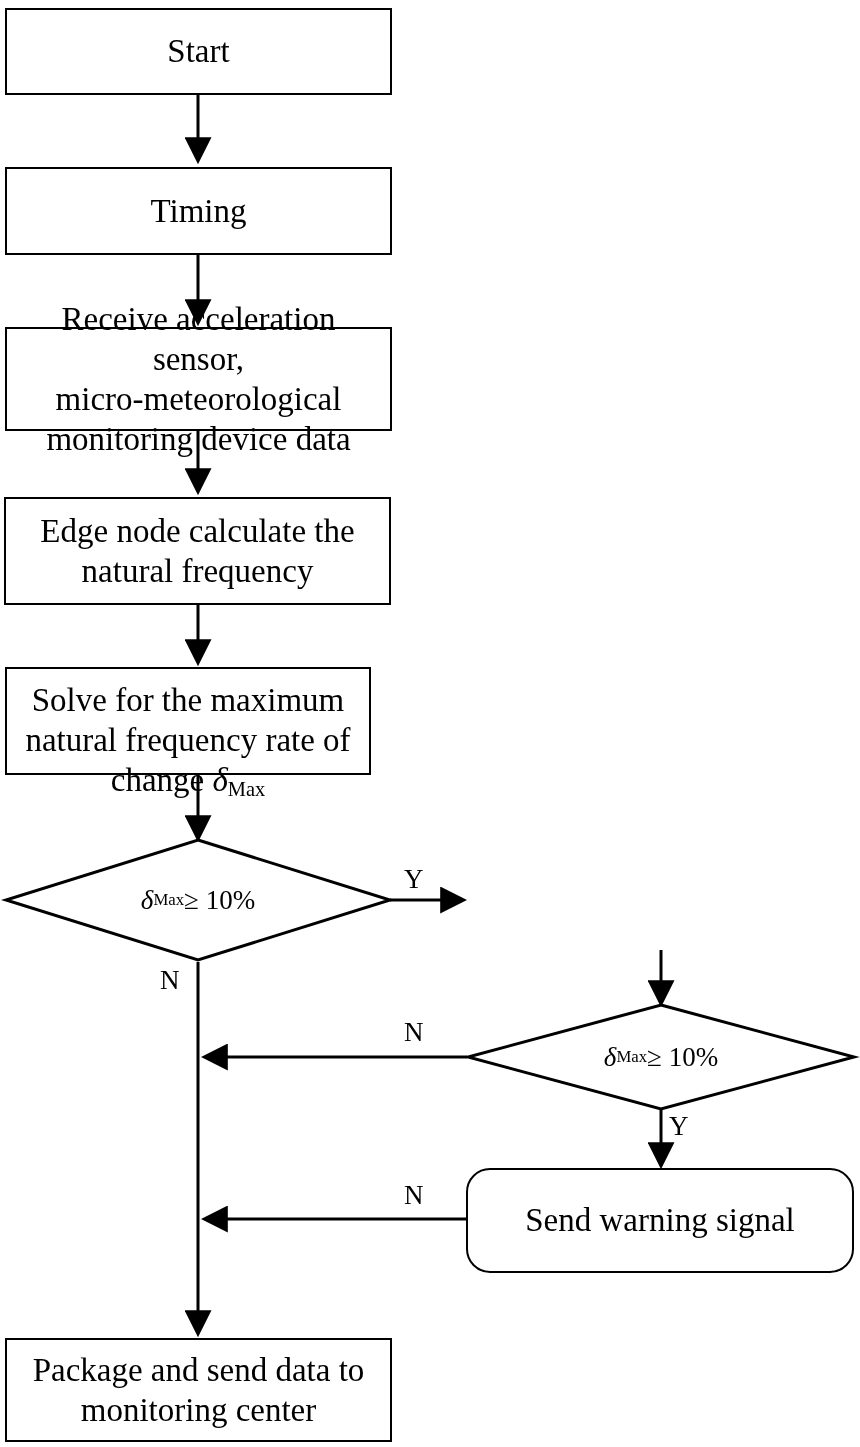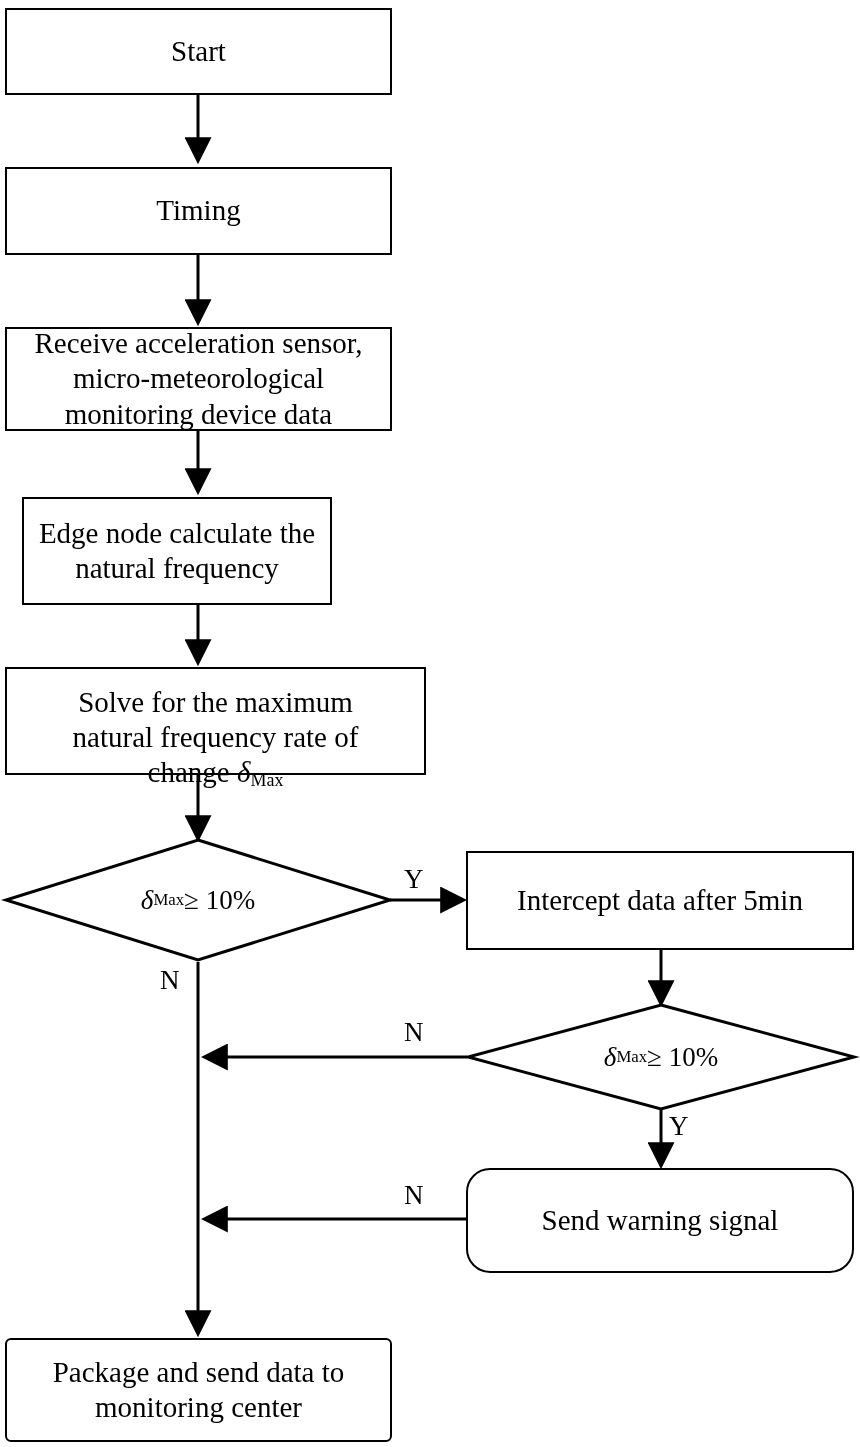--- a/index.html
+++ b/index.html
@@ -21,21 +21,21 @@
   .box {
     position: absolute;
     box-sizing: border-box;
     border: 2px solid #000000;
     background: #ffffff;
     display: flex;
     align-items: center;
     justify-content: center;
     text-align: center;
     line-height: 1.22;
-    font-size: 29px;
+    font-size: 33px;
     padding: 2px 10px;
   }
   .box .txt {
     display: block;
     width: 100%;
     white-space: pre-line;
   }
   .diamond-wrap {
     position: absolute;
   }
@@ -122,64 +122,61 @@
   <div class="box" style="left:5px; top:167px; width:387px; height:88px;">
     <span class="txt">Timing</span>
   </div>
 
   <div class="box" style="left:5px; top:327px; width:387px; height:104px;">
     <span class="txt">Receive acceleration sensor,
 micro-meteorological
 monitoring device data</span>
   </div>
 
-  <div class="box" style="left:22px; top:497px; width:310px; height:108px;">
+  <div class="box" style="left:4px; top:497px; width:387px; height:108px;">
     <span class="txt">Edge node calculate the
 natural frequency</span>
   </div>
 
-  <div class="box" style="left:5px; top:667px; width:421px; height:108px;">
+  <div class="box" style="left:5px; top:667px; width:366px; height:108px;">
     <span class="txt">
       <span>Solve for the maximum
 natural frequency rate of
 change</span><span class="sym-delta"> δ</span><span class="sub">Max</span>
     </span>
   </div>
 
   <div class="diamond-wrap" style="left:4px; top:838px; width:388px; height:124px;">
     <svg width="388" height="124" viewBox="0 0 388 124">
       <polygon points="194,2 386,62 194,122 2,62" fill="#ffffff" stroke="#000000" stroke-width="3"></polygon>
     </svg>
     <div class="diamond-label">
       <span class="sym-delta">δ</span>
         <span class="sub">Max</span>
         <span>≥ 10%</span>
     </div>
   </div>
 
-  <div class="box" style="left:466px; top:851px; width:388px; height:99px;">
-    <span class="txt">Intercept data after 5min</span>
-  </div>
 
   <div class="diamond-wrap" style="left:466px; top:1003px; width:390px; height:108px;">
     <svg width="390" height="108" viewBox="0 0 390 108">
       <polygon points="195,2 388,54 195,106 2,54" fill="#ffffff" stroke="#000000" stroke-width="3"></polygon>
     </svg>
     <div class="diamond-label">
       <span class="sym-delta">δ</span>
         <span class="sub">Max</span>
         <span>≥ 10%</span>
     </div>
   </div>
 
   <div class="box" style="left:466px; top:1168px; width:388px; height:105px;border-radius:24px;">
     <span class="txt">Send warning signal</span>
   </div>
 
-  <div class="box" style="left:5px; top:1338px; width:387px; height:104px;border-radius:6px;">
+  <div class="box" style="left:5px; top:1338px; width:387px; height:104px;">
     <span class="txt">Package and send data to
 monitoring center</span>
   </div>
 
   <div class="edge-label" style="left:404px; top:866px;">Y</div>
   <div class="edge-label" style="left:160px; top:967px;">N</div>
   <div class="edge-label" style="left:404px; top:1019px;">N</div>
   <div class="edge-label" style="left:669px; top:1113px;">Y</div>
   <div class="edge-label" style="left:404px; top:1182px;">N</div>
 

